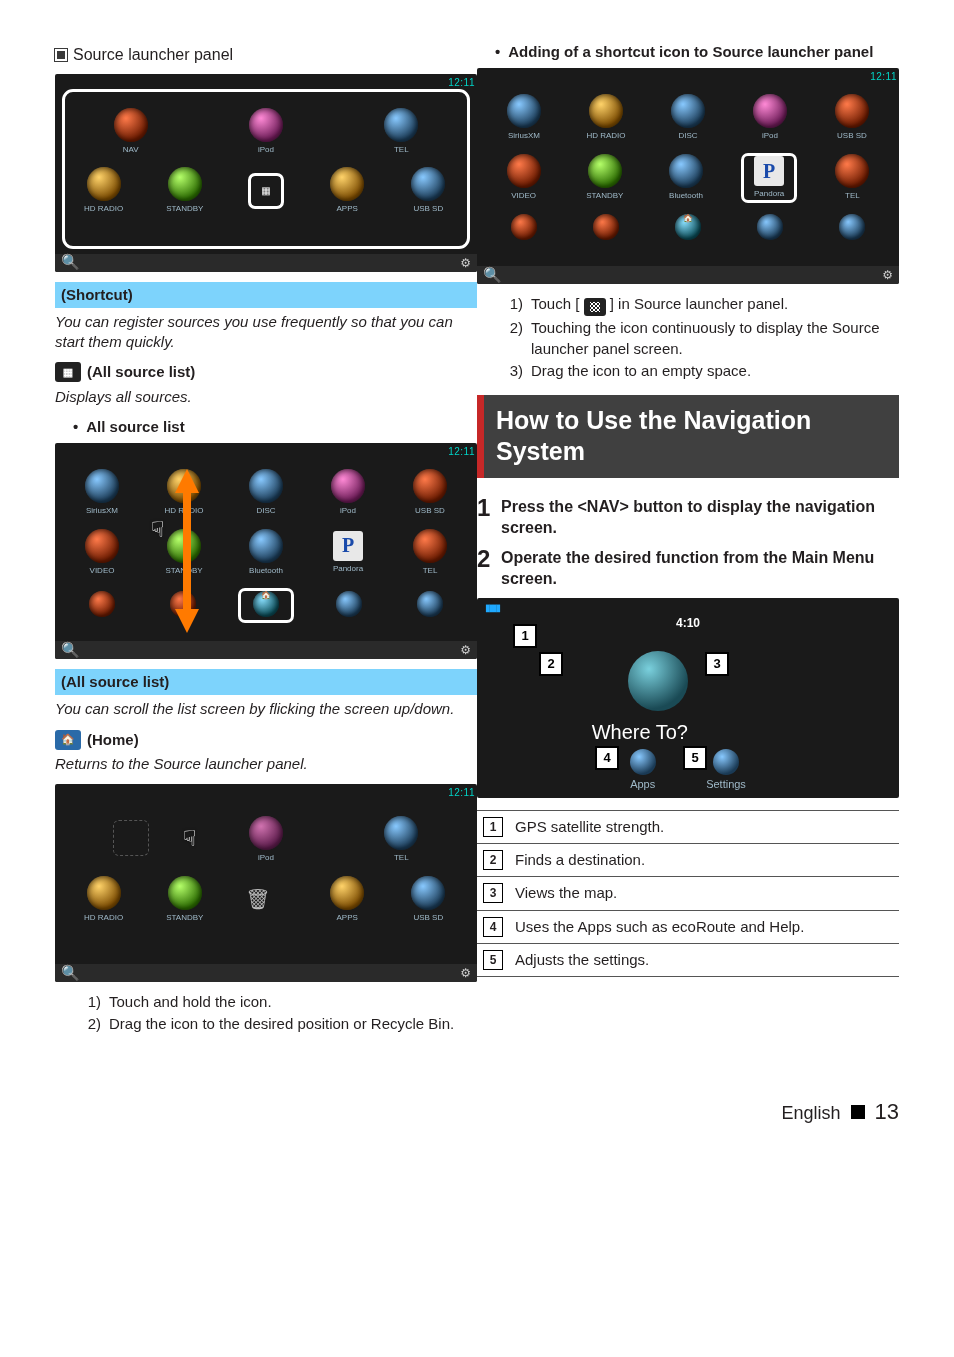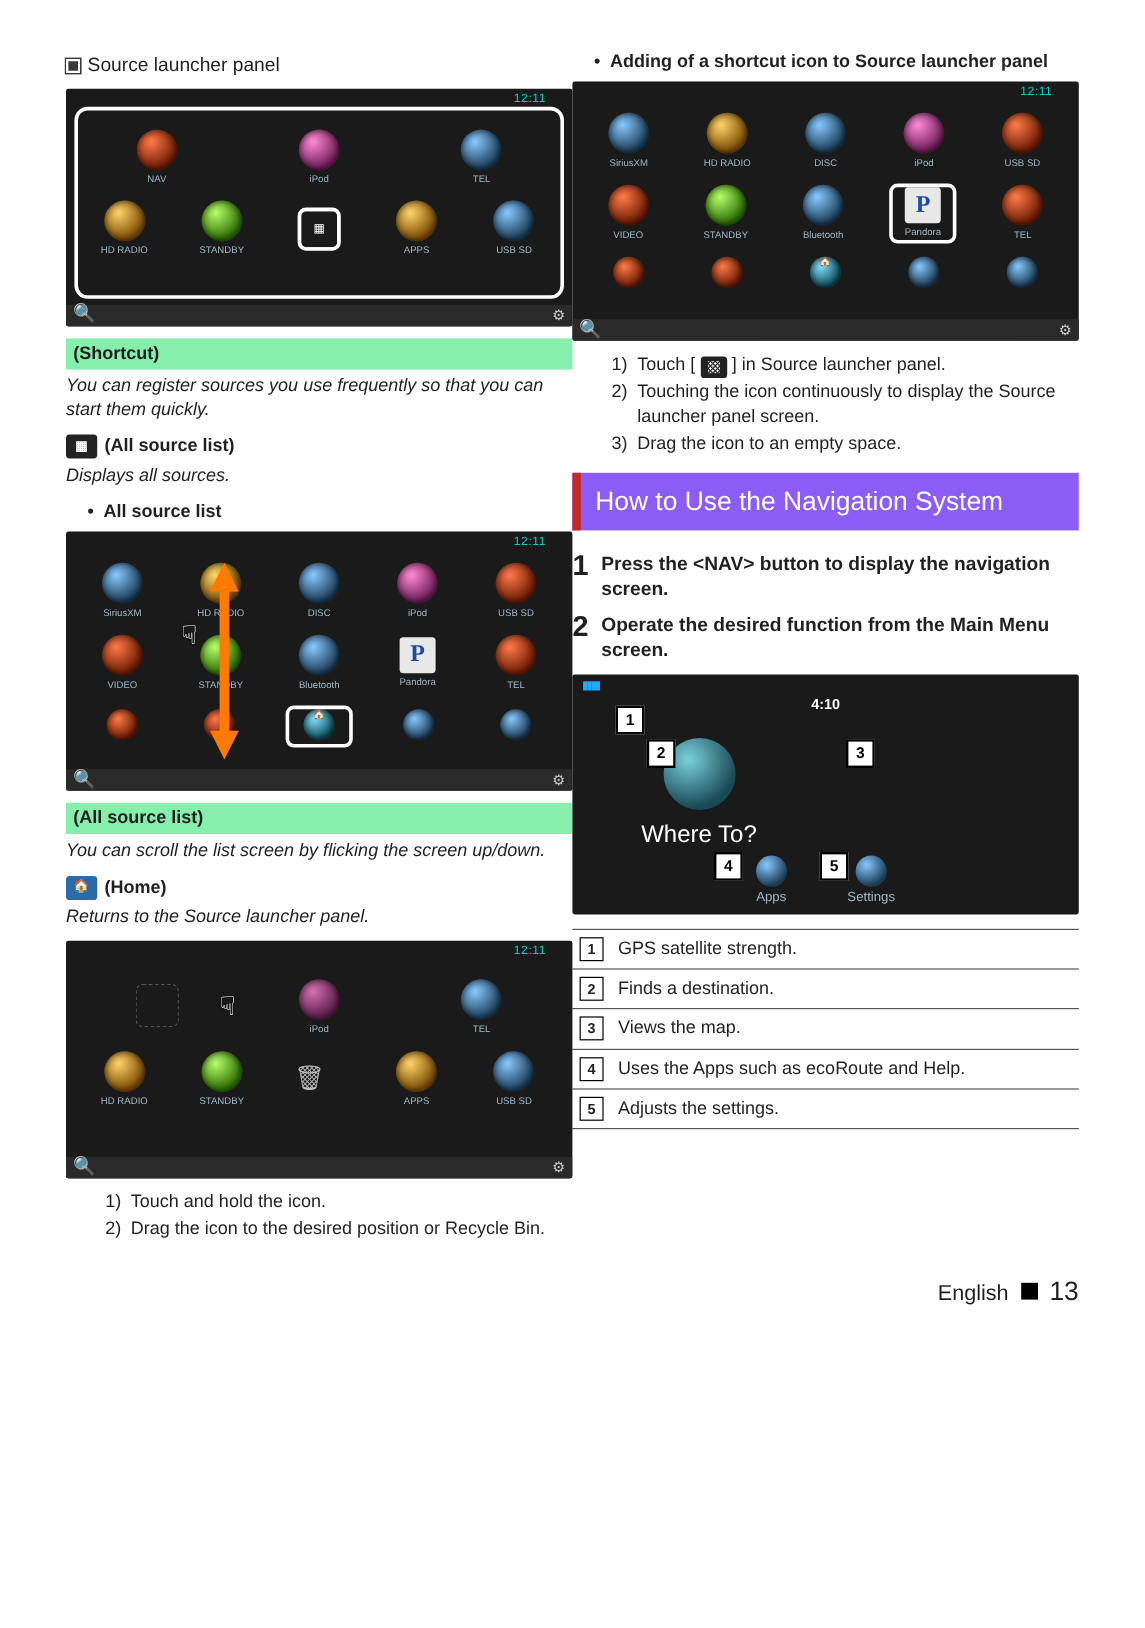--- a/index.html
+++ b/index.html
@@ -28,21 +28,21 @@
   }
   
   .shot {
     background: #1a1a1a;
     border-radius: 2px;
     position: relative;
     margin: 6px 0 10px 0;
     overflow: hidden;
   }
   .shot .statusbar {
-    position: absolute; top: 2px; right: 22px;
+    position: absolute; top: 2px; right: 2px;
     color: #00d4c7; font-size: 10px; letter-spacing: .5px;
   }
   .shot .icons-row {
     display: flex; justify-content: space-around; align-items: center;
     padding: 10px 4px 2px 4px;
   }
   .shot .ic { text-align: center; color: #9fb9c8; font-size: 8px; min-width: 50px; }
   .shot .ic .blob {
     width: 34px; height: 34px; margin: 0 auto 3px;
     border-radius: 50%; background: radial-gradient(circle at 35% 30%, #88c9ff, #1a3a55 70%);
@@ -74,21 +74,21 @@
   .shot .arrow-up, .shot .arrow-down {
     position:absolute; left:120px; width:0; height:0;
     border-left:12px solid transparent; border-right:12px solid transparent;
   }
   .shot .arrow-up { top:26px; border-bottom:24px solid #ff7a00; }
   .shot .arrow-down { bottom:26px; border-top:24px solid #ff7a00; }
   .shot .arrow-stem { position:absolute; left:128px; top:48px; bottom:48px; width:8px; background:#ff7a00; }
   .shot .p-box { width:30px; height:30px; background:#e8e8e8; color:#1a4aaa; font-weight:bold; font-family:Georgia,serif; font-size:20px; display:flex; align-items:center; justify-content:center; border-radius:3px; margin:0 auto 3px; }
 
   .gray-band {
-    background: #86efac;
+    background: #7dd3fc;
     font-weight: bold;
     padding: 3px 6px;
     margin-top: 6px;
   }
   .body-txt { margin: 4px 0 10px 0; font-style: italic; }
   .icon-hdr {
     display:flex; align-items:center; gap:6px;
     font-weight: bold; margin: 6px 0 2px 0;
   }
   .icon-hdr .chip {
@@ -109,41 +109,41 @@
   }
   .inline-grid-icon::before {
     content:""; width:10px; height:10px;
     background:
       radial-gradient(#fff 1px, transparent 1px) 0 0/4px 4px,
       radial-gradient(#fff 1px, transparent 1px) 2px 2px/4px 4px;
   }
 
   
   .big-hd {
-    background: #8b5cf6;
+    background: #404040;
     border-left: 7px solid #c62828;
     color: #fff;
-    font-size: 22px;
-    font-weight: normal;
+    font-size: 25px;
+    font-weight: bold;
     padding: 10px 12px;
     line-height: 1.25;
     margin: 14px 0 18px 0;
   }
   .step { display:flex; gap:6px; align-items:flex-start; margin: 8px 0; }
   .step .sn { font-size: 24px; font-weight: bold; line-height: 1; min-width: 18px; }
   .step .sb { font-weight: bold; font-size: 16px; line-height: 1.35; }
 
   
   .nav-shot {
     background:#1a1a1a; position:relative; height:200px; margin:6px 0 12px 0;
     border-radius:2px; overflow:hidden; color:#fff;
   }
   .nav-shot .sig { position:absolute; top:3px; left:8px; color:#1fa9ff; font-size:10px; letter-spacing:-2px; }
   .nav-shot .clk { position:absolute; top:17px; left:0; right:0; text-align:center; font-size:12px; font-weight:bold; }
-  .nav-shot .half { position:absolute; top:26px; bottom:24px; width:50%; display:flex; flex-direction:column; align-items:center; justify-content:center; gap:8px; }
+  .nav-shot .half { position:absolute; top:26px; bottom:24px; width:50%; display:flex; flex-direction:column; align-items:flex-end; justify-content:center; gap:8px; }
   .nav-shot .half.r { right:0; }
   .nav-shot .big { font-size:20px; }
   .nav-shot .globe { width:60px; height:60px; border-radius:50%; background: radial-gradient(circle at 35% 30%, #7ad0dd, #1a4a55 70%); }
   .nav-shot .map { width:60px; height:60px; background:linear-gradient(135deg,#4a8a5a 40%, #2a6aa8 40%); border-radius:4px; }
   .nav-shot .footrow { position:absolute; left:0; right:0; bottom:6px; display:flex; justify-content:center; gap:50px; font-size:11px; color:#9fb9c8;}
   .nav-shot .footrow .orb { width:26px; height:26px; border-radius:50%; background:radial-gradient(circle at 35% 30%, #88c9ff, #1a3a55 70%); margin:0 auto 2px; }
   .callout {
     position:absolute; background:#fff; color:#000; width:20px; height:20px;
     border:2px solid #000; font-weight:bold; font-size:13px;
     display:flex; align-items:center; justify-content:center;

